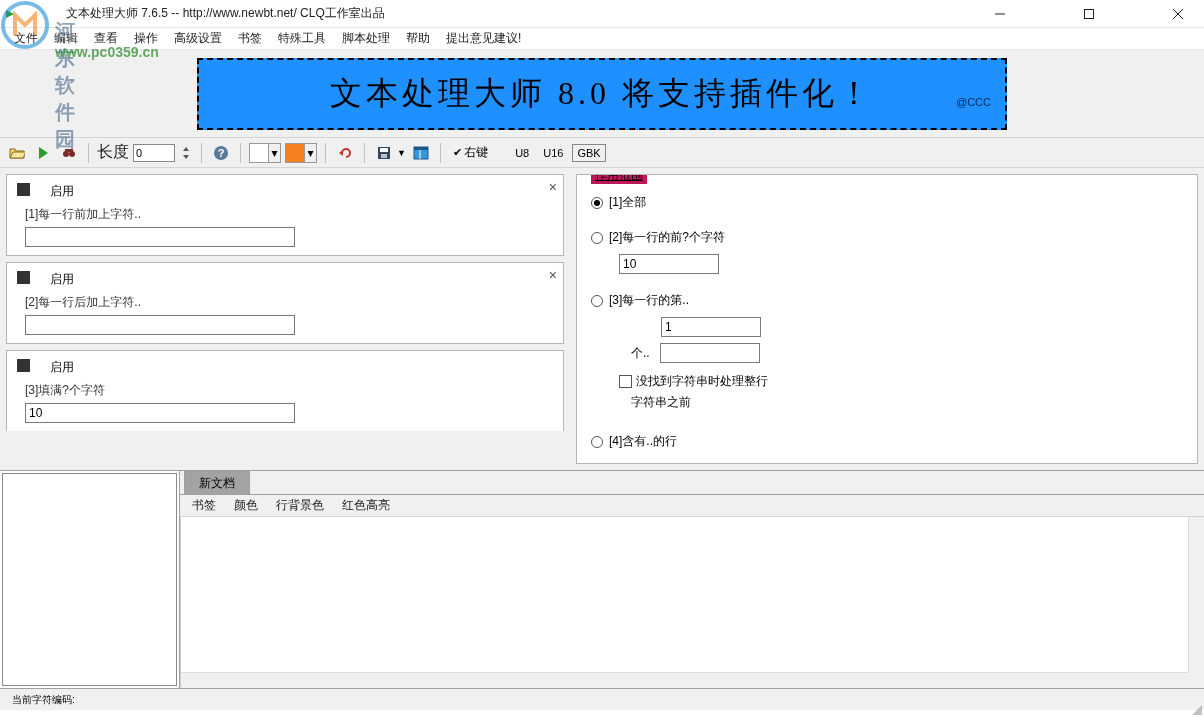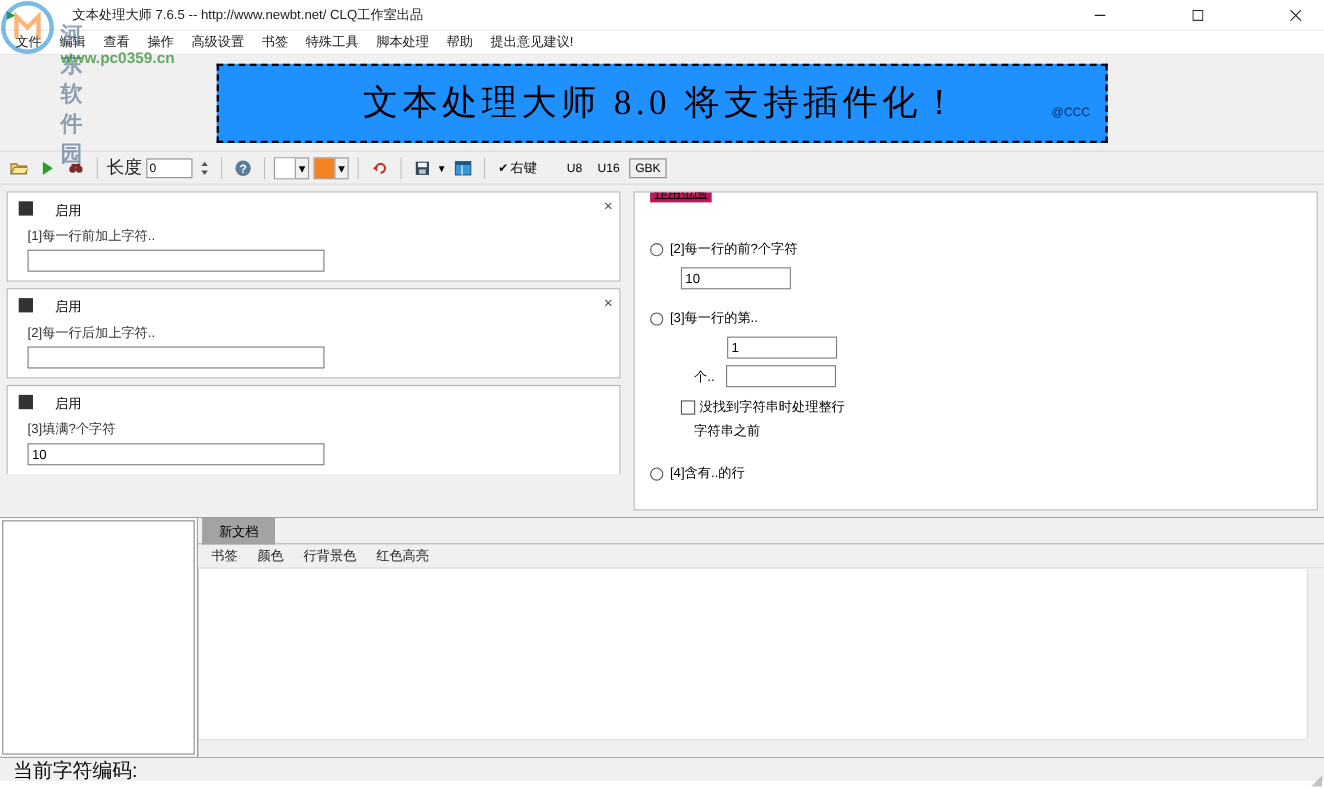--- a/index.html
+++ b/index.html
@@ -73,21 +73,21 @@
 .tabbar { height: 24px; background: #f0f0f0; display: flex; align-items: flex-end; padding-left: 4px; border-bottom: 1px solid #a0a0a0; }
 .tab { background: #a3a3a3; border: 1px solid #a0a0a0; border-bottom: none; padding: 3px 14px; font-size: 12px; position: relative; top: 1px; }
 .subbar { height: 22px; background: #f0f0f0; display: flex; align-items: center; padding: 0 12px; gap: 18px; border-bottom: 1px solid #d5d5d5; }
 .subbar span { font-size: 12px; color: #222; }
 .editor { flex: 1; background: #fff; border-left: 1px solid #ccc; position: relative; }
 .scroll-v { position: absolute; right: 0; top: 0; bottom: 16px; width: 16px; background: #f0f0f0; border-left: 1px solid #ddd; }
 .scroll-h { position: absolute; left: 0; right: 16px; bottom: 0; height: 16px; background: #f0f0f0; border-top: 1px solid #ddd; }
 .scroll-c { position: absolute; right: 0; bottom: 0; width: 16px; height: 16px; background: #f0f0f0; }
 
 .statusbar { height: 22px; background: #f0f0f0; border-top: 1px solid #a0a0a0; display: flex; align-items: center; padding: 0 6px; }
-.status-cell { font-size: 18px; padding: 0 6px; }
+.status-cell { font-size: 10px; padding: 0 6px; }
 
 .resize-grip { position: absolute; right: 2px; bottom: 2px; width: 14px; height: 14px; }
 .resize-grip::before { content: ''; position: absolute; right: 0; bottom: 0; width: 0; height: 0; border-left: 10px solid transparent; border-bottom: 10px solid #888; opacity: 0.5; }
 </style>
 </head>
 <body>
 
 <div class="watermark">
   <svg class="wm-logo" viewBox="0 0 50 50">
     <circle cx="25" cy="25" r="22" fill="none" stroke="#1f8dd6" stroke-width="4" opacity="0.6"></circle>
@@ -251,20 +251,24 @@
       <div class="card-sub">[3]填满?个字符</div>
       <input class="card-input" value="10" style="">
     </div>
 
   </div>
 
   <div class="right-pane">
     <div class="fieldset">
       <span class="legend">作用范围</span>
 
+      <div class="radio-row" style="margin-top:-6px">
+          <span class="radio checked"></span>
+          <span>[1]全部</span>
+        </div>
 
       <div class="radio-row" style="margin-top:18px">
           <span class="radio"></span>
           <span>[2]每一行的前?个字符</span>
         </div>
       <div class="sub-indent"><input class="small-input" value="10" style=""></div>
 
       <div class="radio-row" style="margin-top:18px">
           <span class="radio"></span>
           <span>[3]每一行的第..</span>

